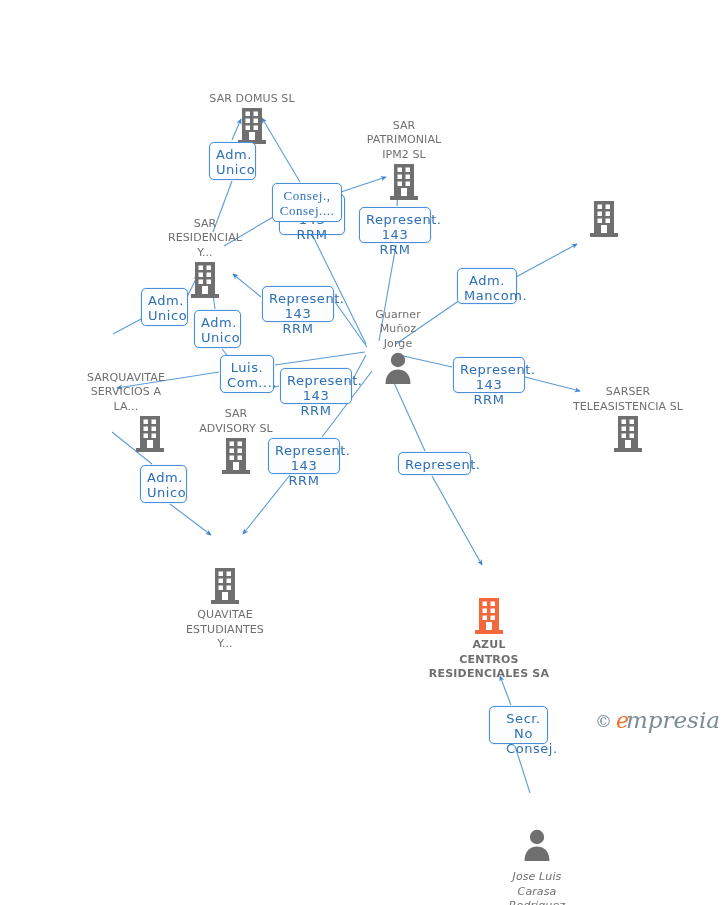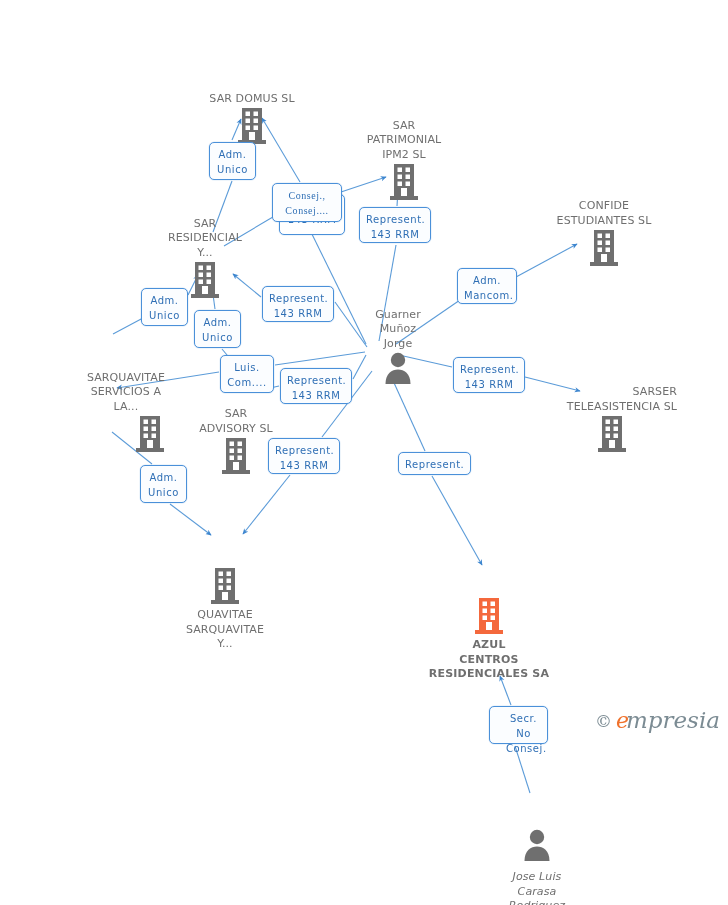--- a/index.html
+++ b/index.html
@@ -32,21 +32,21 @@
   .node.highlight .cap{color:#6f6f6f;font-weight:bold;letter-spacing:.2px;}
 
   
   .chip{
     position:absolute;
     box-sizing:border-box;
     background:#fbfdff;
     border:1.3px solid #4a90d9;
     border-radius:5px;
     color:#2f6fb5;
-    font-size:10px;
+    font-size:13px;
     line-height:15px;
     text-align:center;
     padding:4px 6px 4px 6px;
     letter-spacing:.55px;
     white-space:pre-line;
     box-shadow:0 0 0 .5px rgba(74,144,217,.18);
   }
   .chip.back{
     background:#ffffff;
     z-index:1;
@@ -179,22 +179,20 @@
             <rect x="1" y="34" width="28" height="4" fill="#6f6f6f"></rect>
             <rect x="8.5" y="5.5" width="4.5" height="4.5" fill="#ffffff"></rect>
             <rect x="16.5" y="5.5" width="4.5" height="4.5" fill="#ffffff"></rect>
             <rect x="8.5" y="12.5" width="4.5" height="4.5" fill="#ffffff"></rect>
             <rect x="16.5" y="12.5" width="4.5" height="4.5" fill="#ffffff"></rect>
             <rect x="8.5" y="19.5" width="4.5" height="4.5" fill="#ffffff"></rect>
             <rect x="16.5" y="19.5" width="4.5" height="4.5" fill="#ffffff"></rect>
             <rect x="12" y="26" width="6" height="8" fill="#ffffff"></rect>
           </svg>
         </span>
-        <span class="cap">CONFIDE
-ESTUDIANTES SL</span>
       </div>
       <div class="node label-above" style="left: 205px; top: 216.5px;">
         <span class="glyph">
           <svg width="30" height="40" viewBox="0 0 30 40" aria-hidden="true">
             <rect x="5" y="2" width="20" height="32" fill="#6f6f6f"></rect>
             <rect x="1" y="34" width="28" height="4" fill="#6f6f6f"></rect>
             <rect x="8.5" y="5.5" width="4.5" height="4.5" fill="#ffffff"></rect>
             <rect x="16.5" y="5.5" width="4.5" height="4.5" fill="#ffffff"></rect>
             <rect x="8.5" y="12.5" width="4.5" height="4.5" fill="#ffffff"></rect>
             <rect x="16.5" y="12.5" width="4.5" height="4.5" fill="#ffffff"></rect>
@@ -235,21 +233,21 @@
             <rect x="8.5" y="12.5" width="4.5" height="4.5" fill="#ffffff"></rect>
             <rect x="16.5" y="12.5" width="4.5" height="4.5" fill="#ffffff"></rect>
             <rect x="8.5" y="19.5" width="4.5" height="4.5" fill="#ffffff"></rect>
             <rect x="16.5" y="19.5" width="4.5" height="4.5" fill="#ffffff"></rect>
             <rect x="12" y="26" width="6" height="8" fill="#ffffff"></rect>
           </svg>
         </span>
         <span class="cap">SAR
 ADVISORY  SL</span>
       </div>
-      <div class="node label-above" style="left: 612px; top: 385px; text-align: right;">
+      <div class="node label-above" style="left: 628px; top: 385px;">
         <span class="glyph">
           <svg width="30" height="40" viewBox="0 0 30 40" aria-hidden="true">
             <rect x="5" y="2" width="20" height="32" fill="#6f6f6f"></rect>
             <rect x="1" y="34" width="28" height="4" fill="#6f6f6f"></rect>
             <rect x="8.5" y="5.5" width="4.5" height="4.5" fill="#ffffff"></rect>
             <rect x="16.5" y="5.5" width="4.5" height="4.5" fill="#ffffff"></rect>
             <rect x="8.5" y="12.5" width="4.5" height="4.5" fill="#ffffff"></rect>
             <rect x="16.5" y="12.5" width="4.5" height="4.5" fill="#ffffff"></rect>
             <rect x="8.5" y="19.5" width="4.5" height="4.5" fill="#ffffff"></rect>
             <rect x="16.5" y="19.5" width="4.5" height="4.5" fill="#ffffff"></rect>
@@ -267,21 +265,21 @@
             <rect x="8.5" y="5.5" width="4.5" height="4.5" fill="#ffffff"></rect>
             <rect x="16.5" y="5.5" width="4.5" height="4.5" fill="#ffffff"></rect>
             <rect x="8.5" y="12.5" width="4.5" height="4.5" fill="#ffffff"></rect>
             <rect x="16.5" y="12.5" width="4.5" height="4.5" fill="#ffffff"></rect>
             <rect x="8.5" y="19.5" width="4.5" height="4.5" fill="#ffffff"></rect>
             <rect x="16.5" y="19.5" width="4.5" height="4.5" fill="#ffffff"></rect>
             <rect x="12" y="26" width="6" height="8" fill="#ffffff"></rect>
           </svg>
         </span>
         <span class="cap">QUAVITAE
-SARQUAVITAE
+ESTUDIANTES
 Y...</span>
       </div>
       <div class="node highlight" style="left: 489px; top: 596px;">
         <span class="glyph">
           <svg width="30" height="40" viewBox="0 0 30 40" aria-hidden="true">
             <rect x="5" y="2" width="20" height="32" fill="#f4683c"></rect>
             <rect x="1" y="34" width="28" height="4" fill="#f4683c"></rect>
             <rect x="8.5" y="5.5" width="4.5" height="4.5" fill="#ffffff"></rect>
             <rect x="16.5" y="5.5" width="4.5" height="4.5" fill="#ffffff"></rect>
             <rect x="8.5" y="12.5" width="4.5" height="4.5" fill="#ffffff"></rect>

